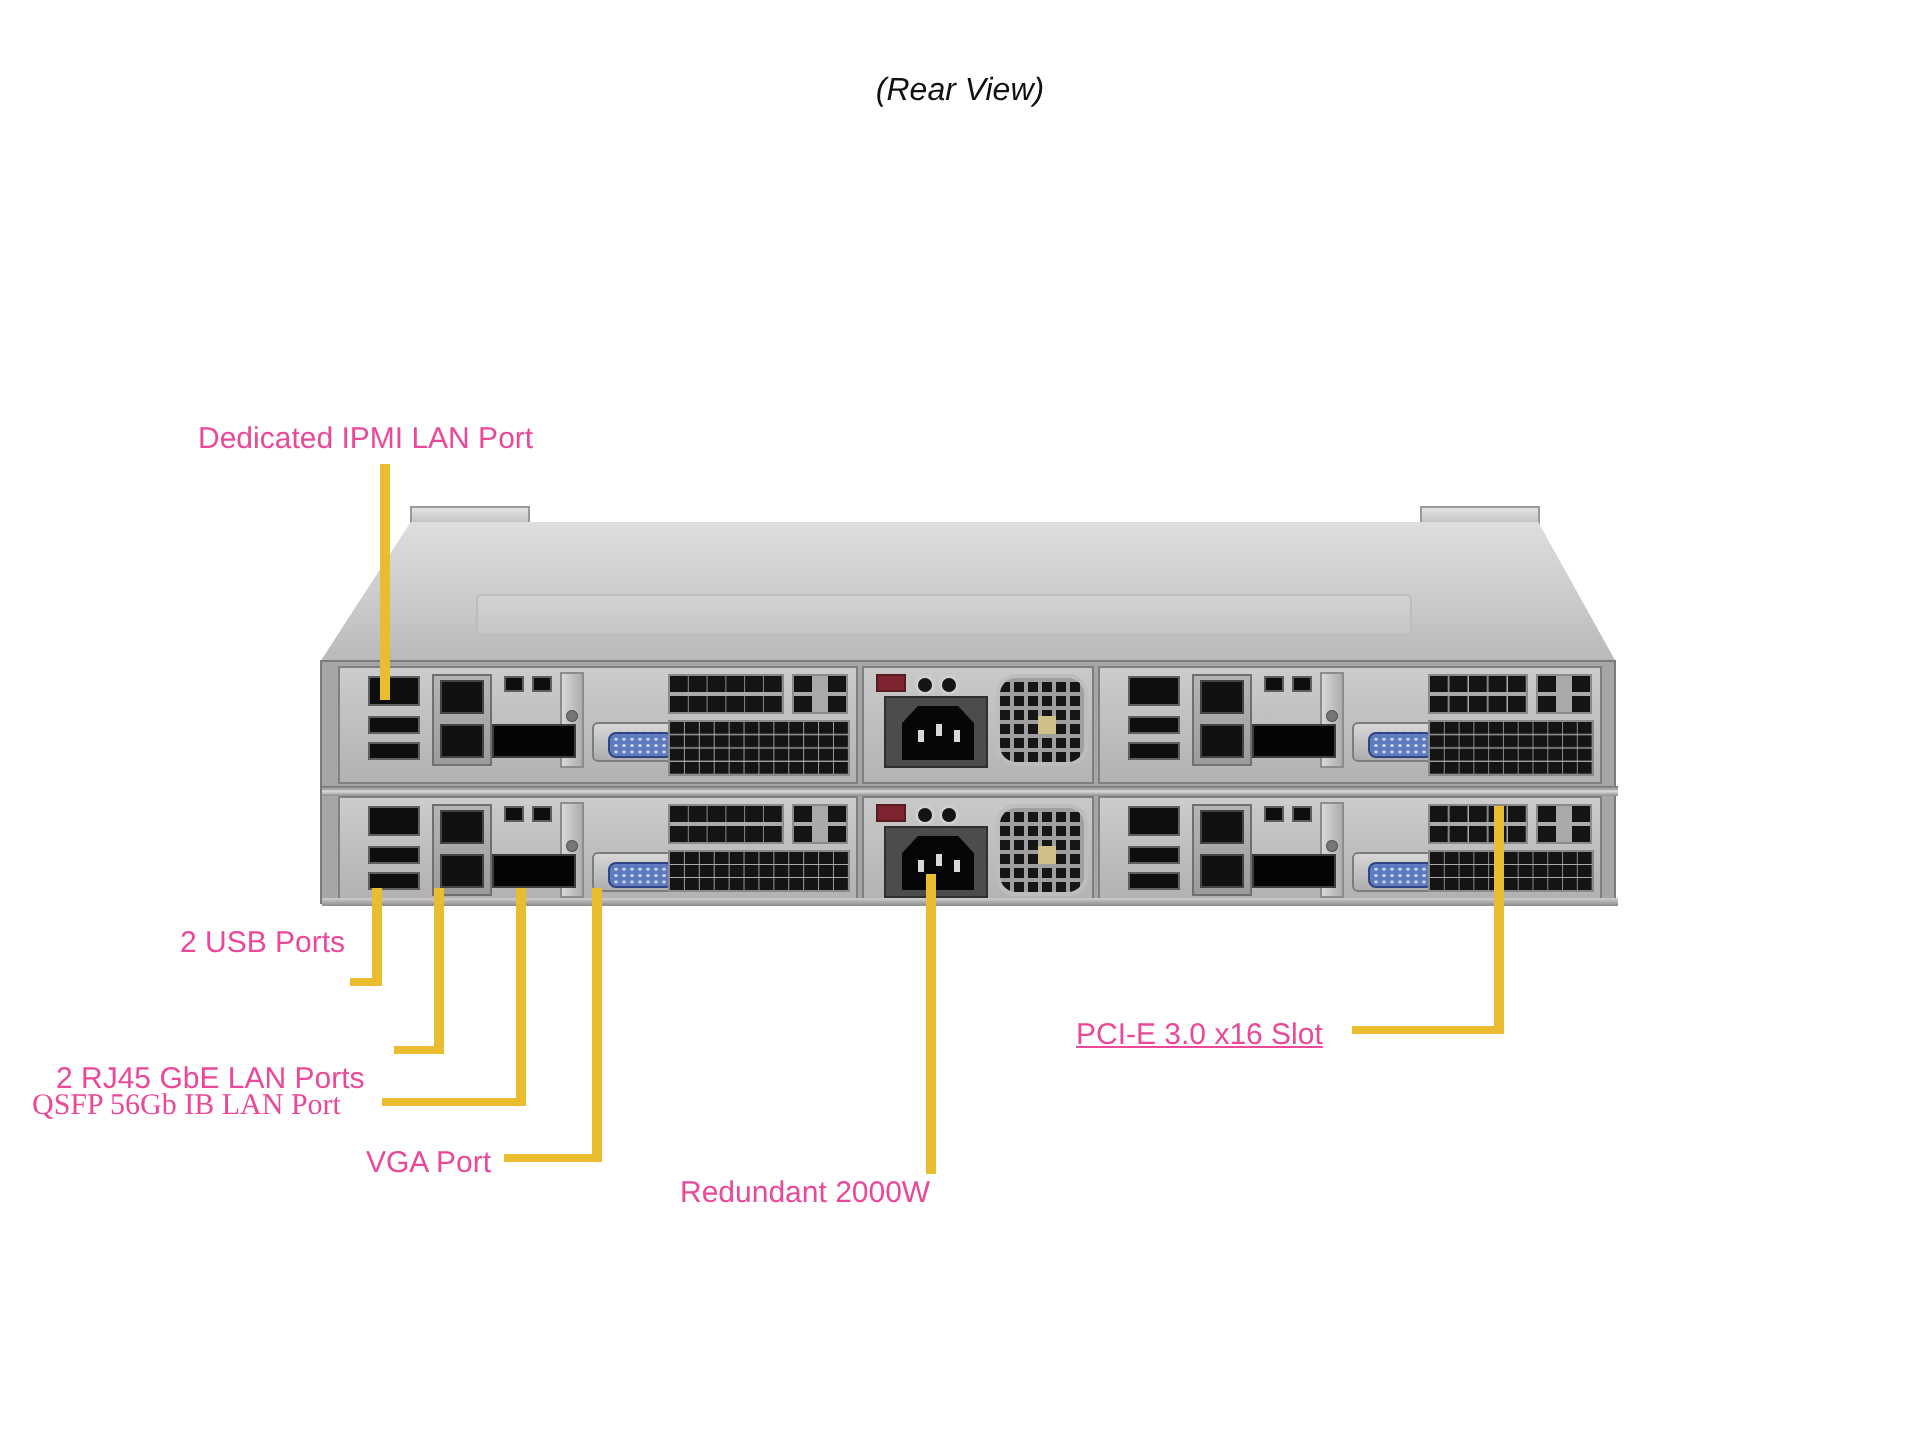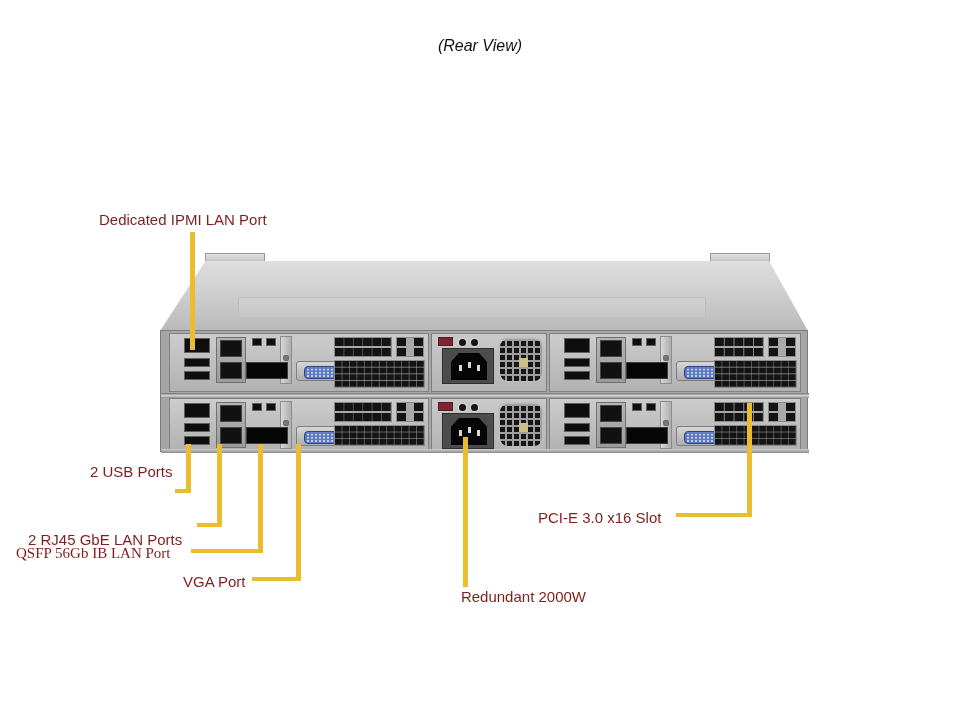--- a/index.html
+++ b/index.html
@@ -1,21 +1,21 @@
 <!DOCTYPE html>
 <html style="--callout: #EABD31;"><head>
 <meta charset="utf-8">
 <style>
   html,body{margin:0;padding:0;background:#ffffff;}
   .stage{position:relative;width:960px;height:720px;background:#ffffff;overflow:hidden;
          font-family:"Liberation Sans",sans-serif;color:#1a1a1a;}
   .title{position:absolute;left:0;right:0;top:37px;text-align:center;
          font-style:italic;font-size:16px;color:#111;}
-  .lbl{position:absolute;font-size:15px;white-space:nowrap;color:#7f1d1d;}
-  .lbl.center{text-align:right;line-height:19px;}
+  .lbl{position:absolute;font-size:15px;white-space:nowrap;color:#ec4899;}
+  .lbl.center{text-align:left;line-height:19px;}
 
   
   .chassis{position:absolute;left:160px;top:253px;width:648px;height:199px;}
   .tab{position:absolute;top:0;height:9px;background:linear-gradient(#e2e2e2,#bdbdbd);
        border:1px solid #9a9a9a;border-bottom:none;}
   .tab-left{left:45px;width:58px;}
   .tab-right{left:550px;width:58px;}
   .topsurface{position:absolute;left:0;top:8px;width:648px;height:70px;
         background:linear-gradient(180deg,#dedede 0%,#cbcbcb 55%,#b9b9b9 100%);
         clip-path:polygon(7% 0,94% 0,100% 100%,0 100%);}
@@ -249,15 +249,15 @@
   <div class="cl" style="left:676px;top:513px;width:74px;height:4px;"></div>
 
   <div class="lbl" style="left:99px;top:211px;">Dedicated IPMI LAN Port</div>
   <div class="lbl" style="left:90px;top:463px;">2 USB Ports</div>
   <div class="lbl" style="left:28px;top:531px;">2 RJ45 GbE LAN Ports</div>
   <div class="lbl" style="left:16px;top:545px;font-family:Liberation Serif, serif;">QSFP 56Gb IB LAN Port</div>
   <div class="lbl" style="left:183px;top:573px;">VGA Port</div>
   <div class="lbl center" style="left:340px;top:587px;width:246px;">
     <div>Redundant 2000W</div>
   </div>
-  <div class="lbl" style="left:538px;top:509px;">PCI-E 3.0 x16 Slot</div>
+  <div class="lbl" style="left:538px;top:509px;text-decoration:underline;">PCI-E 3.0 x16 Slot</div>
 
 </div>
 
 </body></html>

